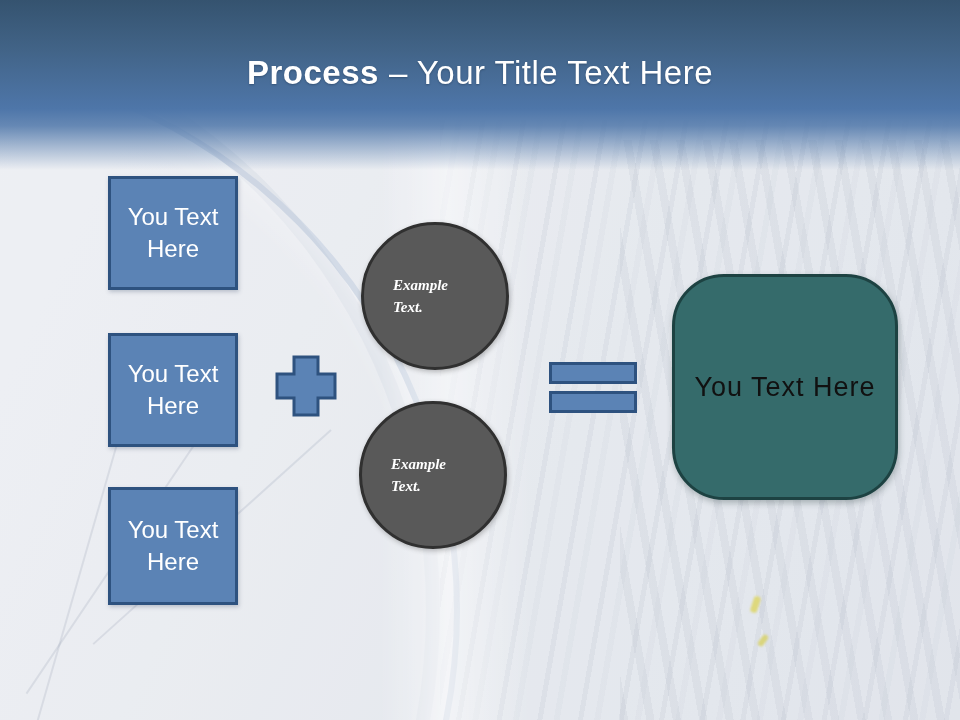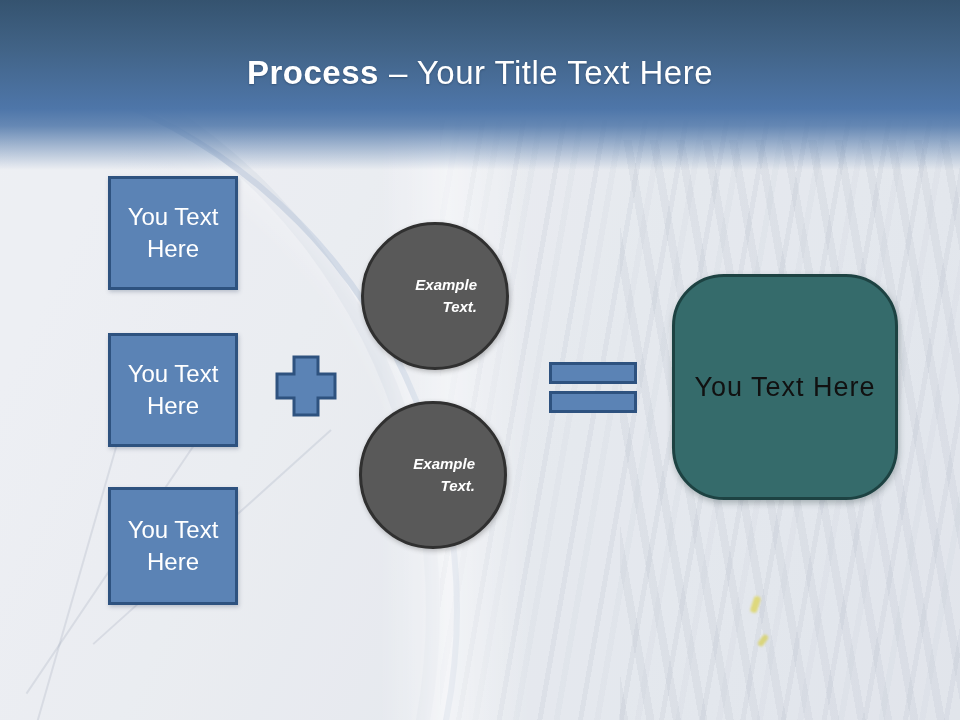--- a/index.html
+++ b/index.html
@@ -84,22 +84,23 @@
     background:var(--box-fill,#5b83b5);
     border:3px solid var(--box-border,#2e527f);
   }
   .eq-bar.first{margin-bottom:7px;}
 
   .circle{
     position:absolute;width:148px;height:148px;border-radius:50%;
     background:var(--circle-fill,#595959);
     border:3px solid var(--circle-border,#303030);
     color:#fff;font-size:15px;font-weight:700;font-style:italic;line-height:1.5;
-    display:flex;align-items:center;justify-content:center;text-align:right;
+    display:flex;align-items:center;justify-content:center;text-align:left;
     box-shadow:1px 2px 5px rgba(40,40,40,.3);
+    font-family:Liberation Serif, serif;
   }
   .circle.c1{left:361px;top:222px;}
   .circle.c2{left:359px;top:401px;}
   .circle .lbl{width:84px;}
 
   .result-box{
     position:absolute;left:672px;top:274px;width:226px;height:226px;
     border-radius:52px;
     background:var(--result-fill,#356b6b);
     border:3px solid var(--result-border,#1d4242);

